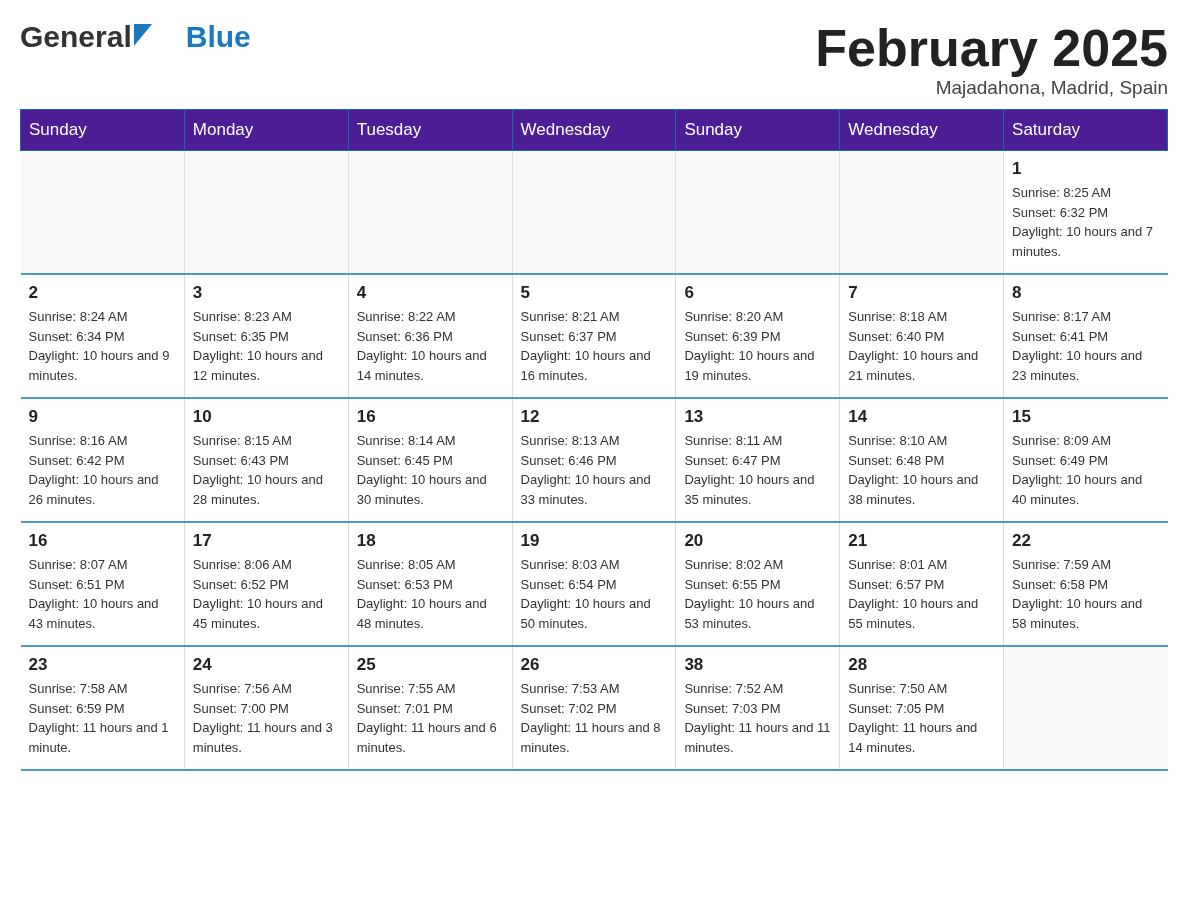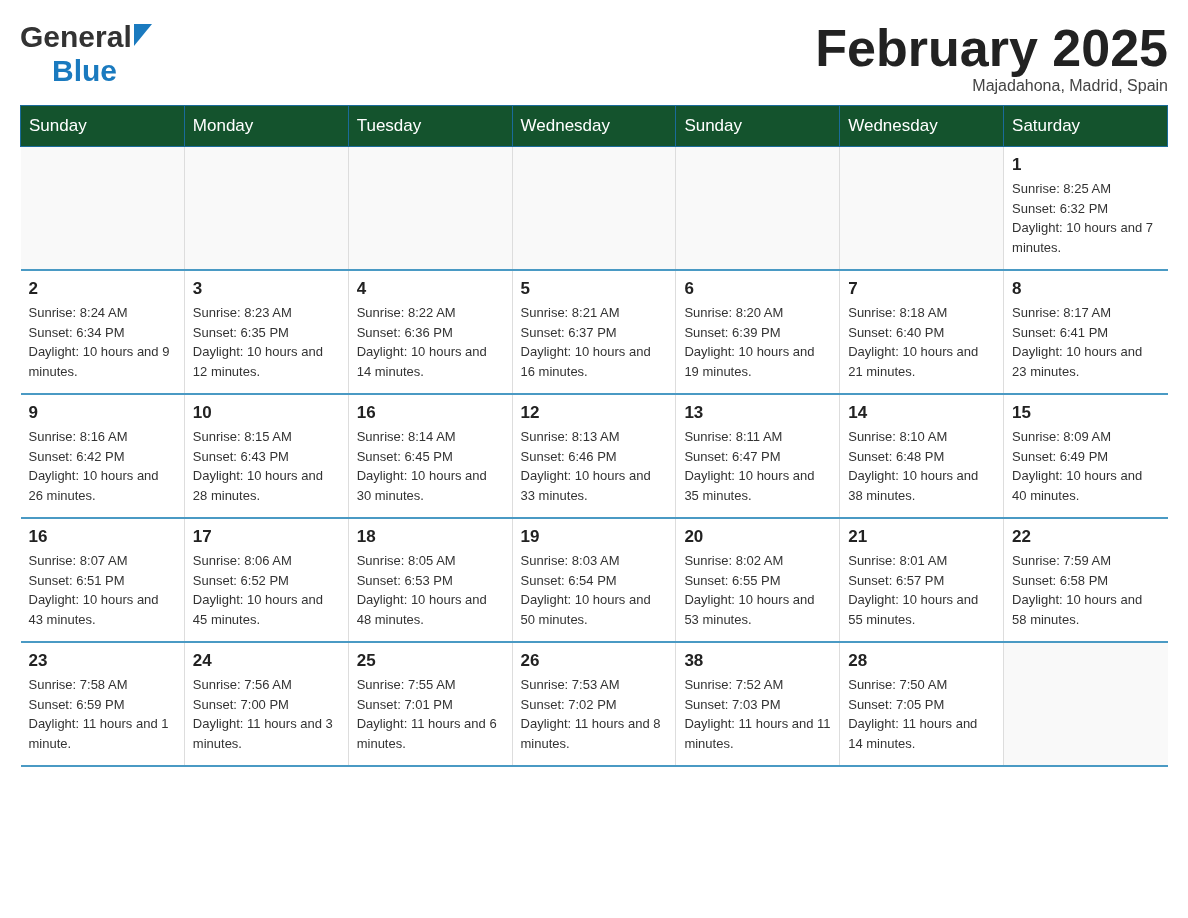--- a/index.html
+++ b/index.html
@@ -12,43 +12,43 @@
       min-height: 918px;
     }
     .header {
       display: flex;
       justify-content: space-between;
       align-items: flex-start;
       margin-bottom: 10px;
     }
     .logo {
       display: flex;
-      flex-direction: column;
+      flex-direction: row;
       align-items: flex-start;
     }
     .title-section {
       text-align: right;
     }
     .month-title {
       font-size: 52px;
       font-weight: bold;
       color: #222;
       line-height: 1.1;
     }
     .location {
-      font-size: 16px;
+      font-size: 19px;
       color: #444;
     }
     .calendar {
       width: 100%;
       border-collapse: collapse;
       margin-top: 8px;
     }
     .calendar thead tr {
-      background-color: #14532d;
+      background-color: #4c1d95;
     }
     .calendar thead th {
       color: #fff;
       font-size: 17px;
       font-weight: normal;
       padding: 10px 8px;
       text-align: left;
       border: 1px solid #1a6b9a;
     }
     .calendar tbody tr {

